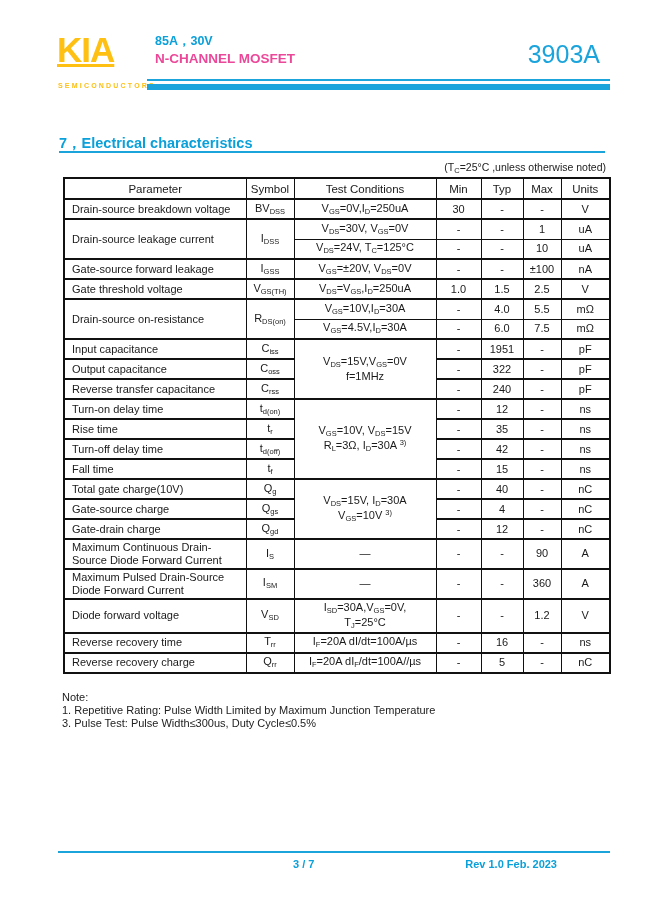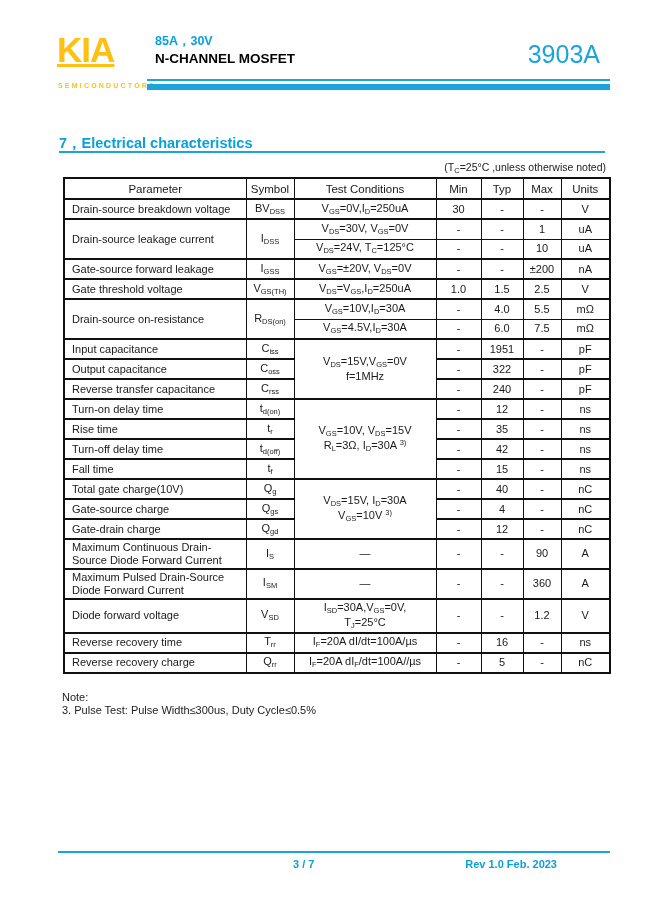--- a/index.html
+++ b/index.html
@@ -7,21 +7,21 @@
   body {
     width:649px; height:917px; position:relative; overflow:hidden;
     font-family:"Liberation Sans","DejaVu Sans",sans-serif; color:#1a1a1a;
   }
   
   .logo { position:absolute; left:57px; top:32px; color:#fdc013; font-weight:bold;
           font-size:35px; line-height:1; letter-spacing:-1px;text-decoration:underline; }
   .logo-sub { position:absolute; left:58px; top:82px; color:#fdc013; font-weight:bold;
           font-size:7px; letter-spacing:2.2px; }
   .rating { position:absolute; left:155px; top:33px; color:#0aa0da; font-weight:bold; font-size:12.5px; }
-  .devtype { position:absolute; left:155px; top:51px; color:#000000; font-weight:bold; font-size:13.5px; }
+  .devtype { position:absolute; left:155px; top:51px; color:#ec4899; font-weight:bold; font-size:13.5px; }
   .partno { position:absolute; top:42px; right:49px; color:#1ba4dc; font-size:25px; line-height:1; }
   .hdr-thin { position:absolute; left:147px; top:79px; width:463px; height:2px; background:#1ba4dc; }
   .hdr-thick { position:absolute; left:147px; top:84px; width:463px; height:6px; background:#1ba4dc; }
   
   .sec-title { position:absolute; left:59px; top:134px; color:#0aa0da; font-weight:bold; font-size:14.5px; }
   .sec-underline { position:absolute; left:59px; top:151px; width:546px; height:2px; background:#1ba4dc; }
   .cond-note { position:absolute; top:161px; right:43px; font-size:10.5px; color:#222; }
   
   .tbl-wrap { position:absolute; left:63px; top:177px; width:462px; }
   table { border-collapse:collapse; width:100%; border:2px solid #111; table-layout:fixed; }
@@ -104,21 +104,21 @@
           <td>-</td>
           <td>10</td>
           <td>uA</td>
         </tr>
         <tr>
           <td class="pl">Gate-source forward leakage</td>
           <td>I<sub>GSS</sub></td>
           <td>V<sub>GS</sub>=±20V, V<sub>DS</sub>=0V</td>
           <td>-</td>
           <td>-</td>
-          <td>±200</td>
+          <td>±100</td>
           <td>nA</td>
         </tr>
         <tr>
           <td class="pl">Gate threshold voltage</td>
           <td>V<sub>GS(TH)</sub></td>
           <td>V<sub>DS</sub>=V<sub>GS</sub>,I<sub>D</sub>=250uA</td>
           <td>1.0</td>
           <td>1.5</td>
           <td>2.5</td>
           <td>V</td>
@@ -266,18 +266,19 @@
           <td>5</td>
           <td>-</td>
           <td>nC</td>
         </tr>
       </tbody>
     </table>
 </div>
 
 <div class="notes">
   <div>Note:</div>
+  <div>1. Repetitive Rating: Pulse Width Limited by Maximum Junction Temperature</div>
   <div>3. Pulse Test: Pulse Width≤300us, Duty Cycle≤0.5%</div>
 </div>
 
 <div class="foot-line"></div>
 <div class="foot-page">3 / 7</div>
 <div class="foot-rev">Rev 1.0 Feb. 2023</div>
 
 </body></html>

